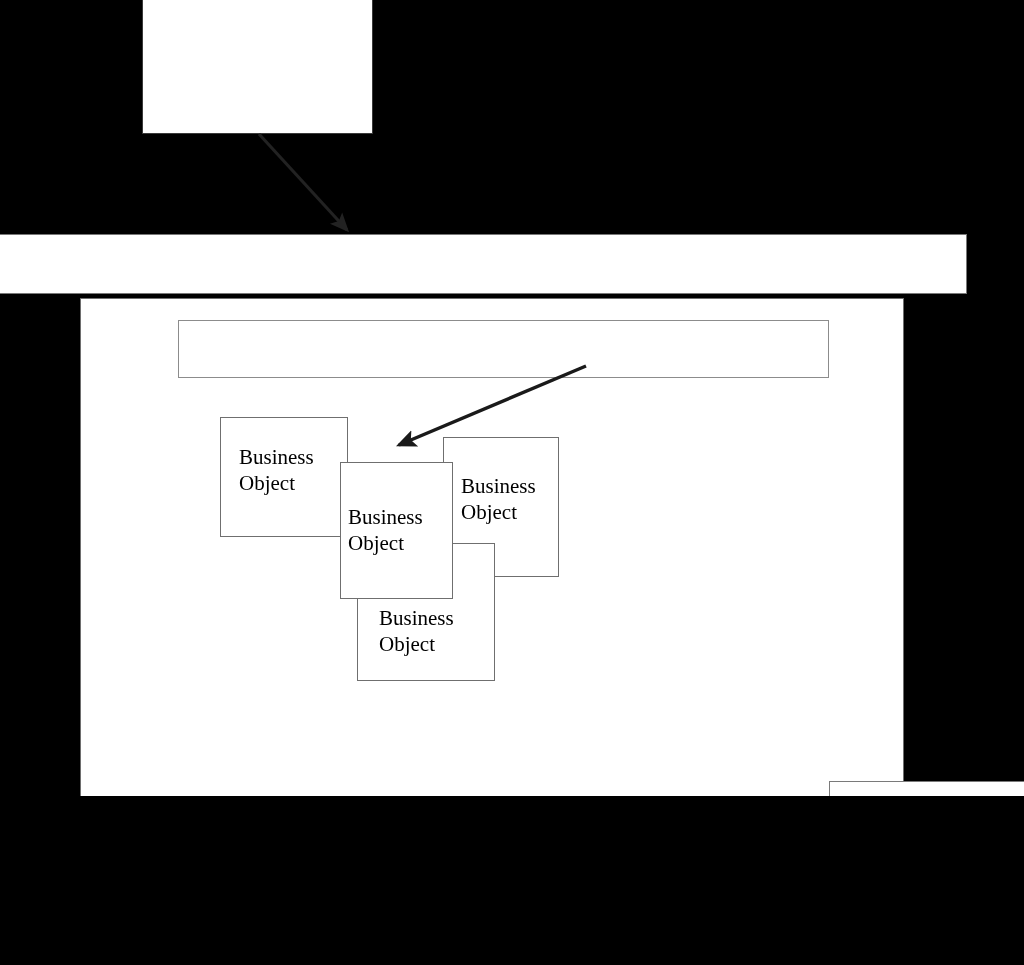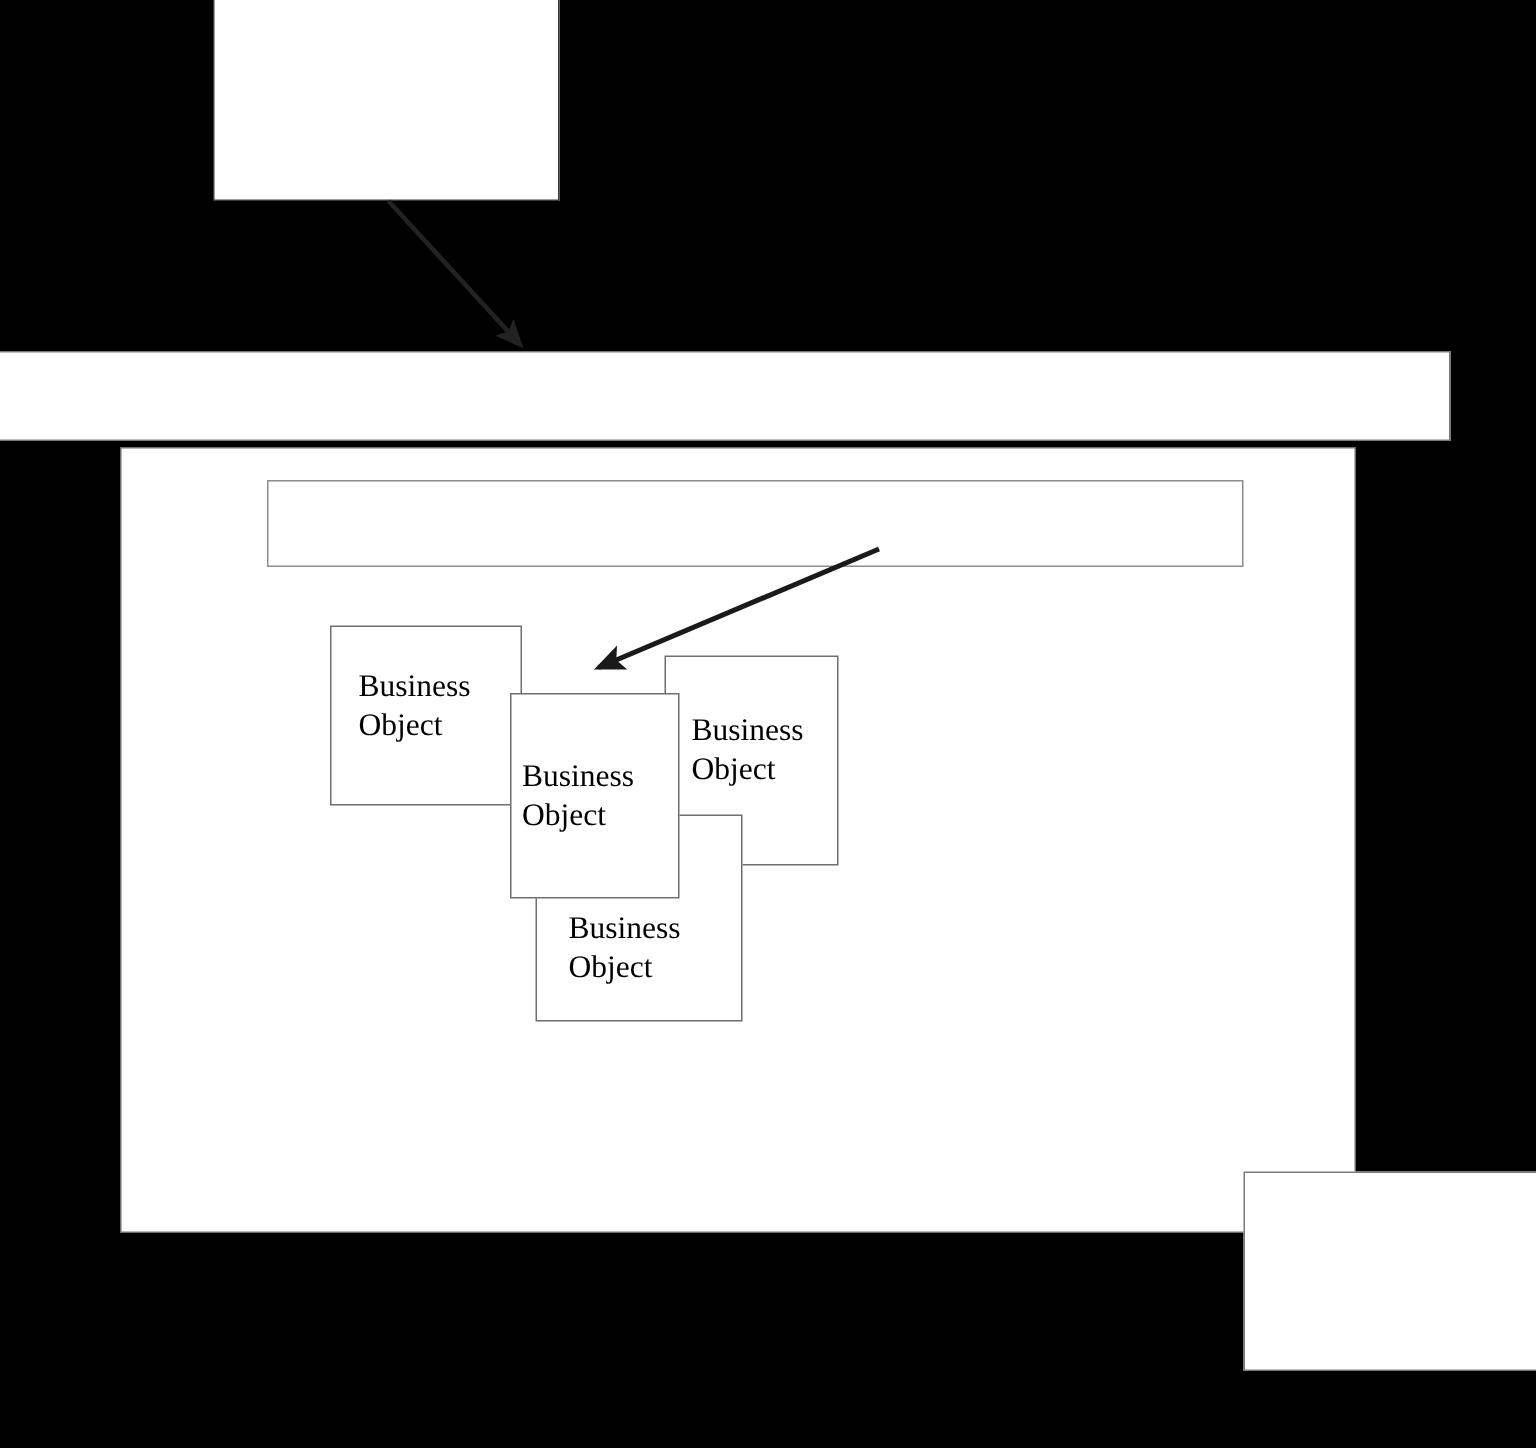--- a/index.html
+++ b/index.html
@@ -4,21 +4,21 @@
 <title>Architecture Diagram</title>
 <style>
   html, body {
     margin: 0;
     padding: 0;
     background: #000000;
   }
   #canvas {
     position: relative;
     width: 1024px;
-    height: 965px;
+    height: 796px;
     background: #000000;
     overflow: hidden;
     font-family: "Liberation Serif", "DejaVu Serif", serif;
   }
   .node {
     position: absolute;
     background: #ffffff;
     border: 1px solid #5a5a5a;
     box-sizing: border-box;
     color: #000000;

